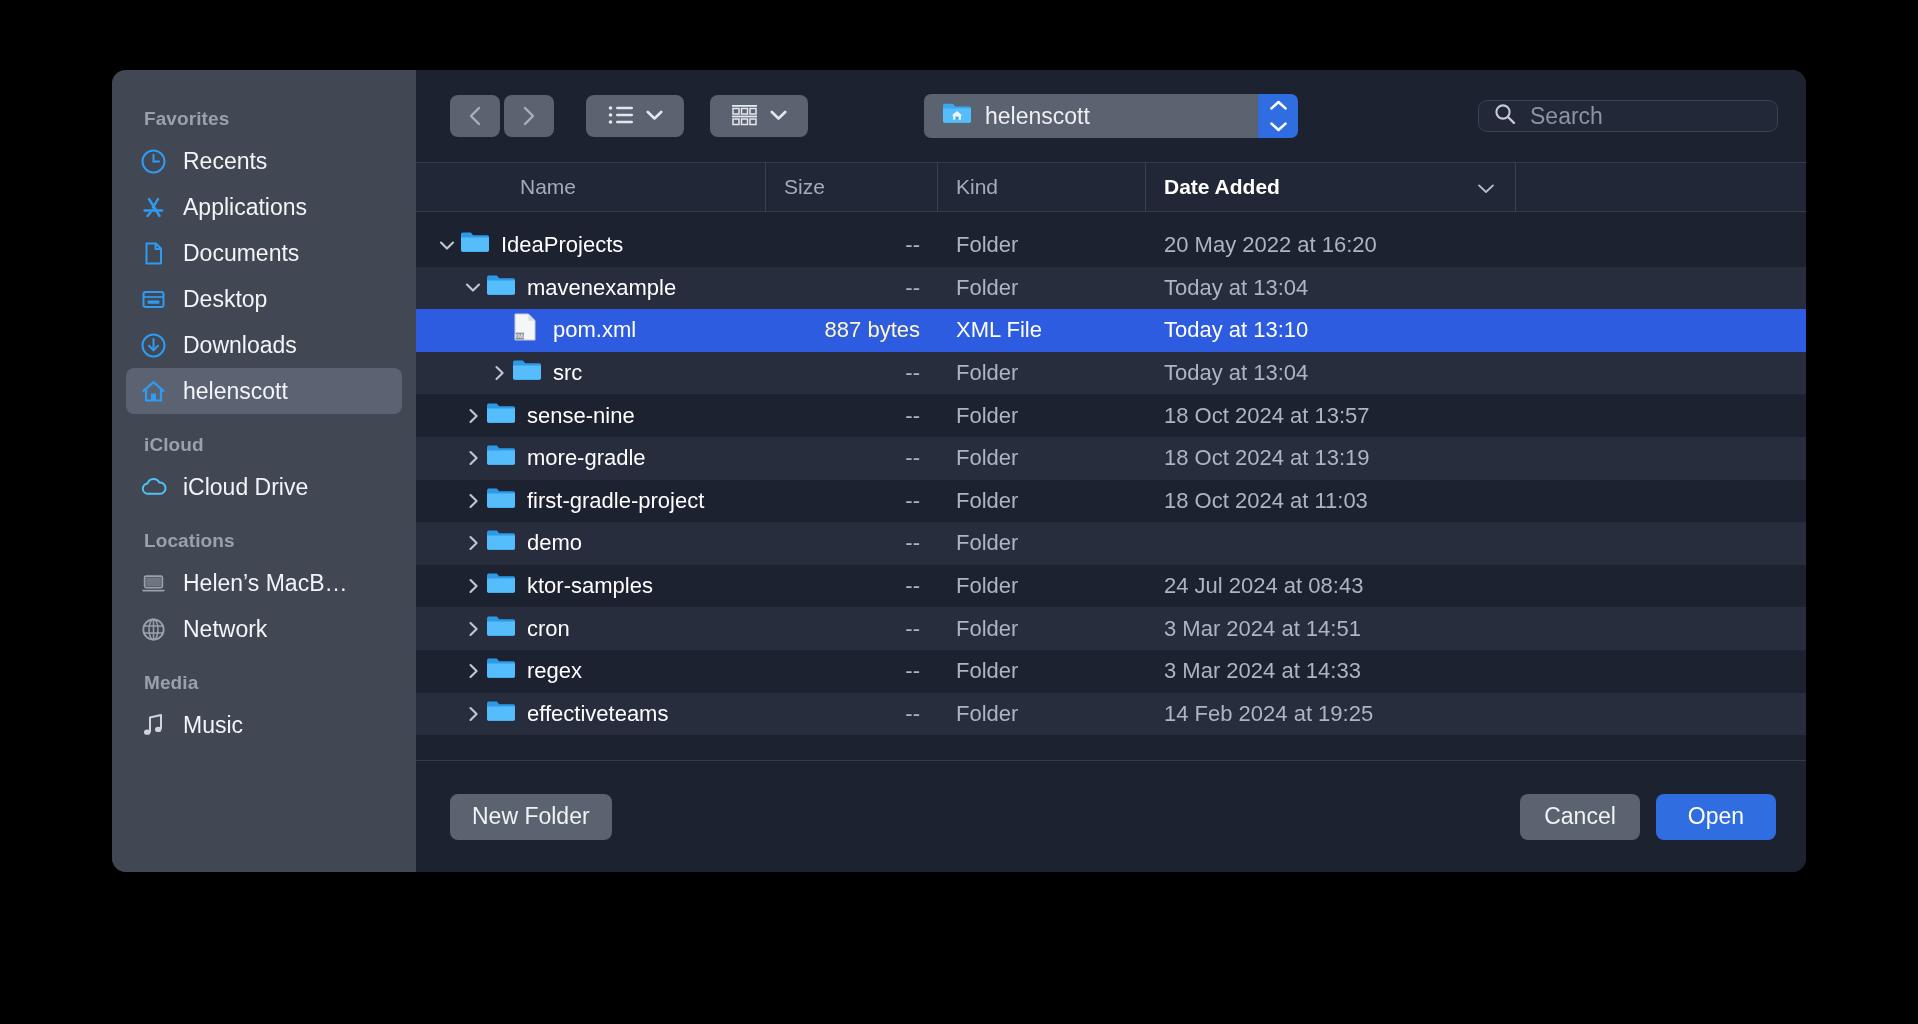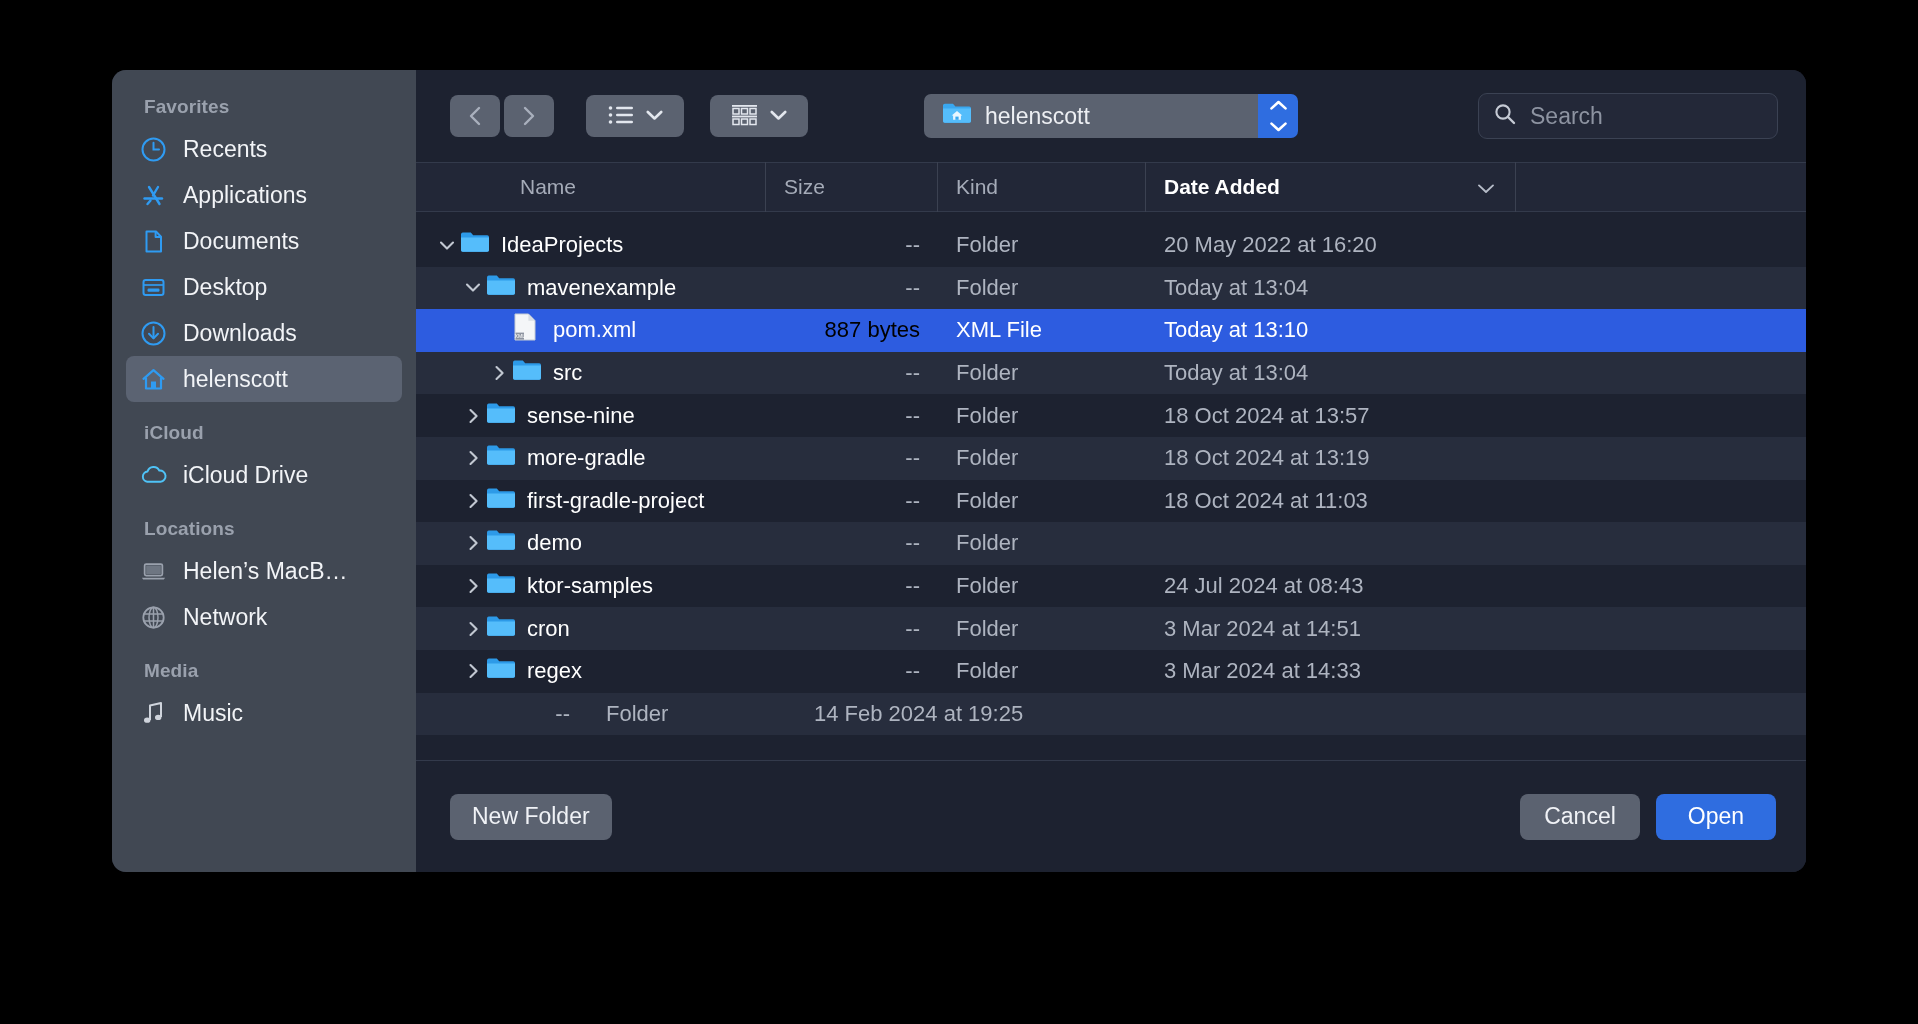--- a/index.html
+++ b/index.html
@@ -43,21 +43,21 @@
     overflow: hidden;
   }
   .side-group-title {
     color: #9aa1ad;
     font-size: 19px;
     font-weight: 700;
     padding: 0 0 0 32px;
     margin: 10px 0 8px 0;
     letter-spacing: .1px;
   }
-  .side-group-title.first { margin-top: 0; }
+  .side-group-title.first { margin-top: 12px; }
   .side-group { margin-bottom: 20px; }
 
   .side-item {
     display: flex;
     align-items: center;
     gap: 16px;
     height: 46px;
     margin: 0 14px;
     padding: 0 14px;
     border-radius: 8px;
@@ -143,21 +143,21 @@
     border-radius: 0 7px 7px 0;
     display: flex; flex-direction: column;
     align-items: center; justify-content: center;
     gap: 3px;
   }
 
   .search-box {
     position: absolute;
     right: 28px;
     width: 300px;
-    height: 46px;
+    height: 32px;
     border: 1px solid #3b4253;
     background: #232838;
     border-radius: 9px;
     display: flex;
     align-items: center;
     gap: 13px;
     padding: 0 14px;
   }
   .search-ph { color: #8d93a1; font-size: 23px; }
 
@@ -224,21 +224,21 @@
     width: 26px; flex: 0 0 26px;
     display: flex; align-items: center; justify-content: center;
   }
   .folder-ico { width: 30px; flex: 0 0 30px; margin-right: 11px; }
   .xml-ico { width: 30px; flex: 0 0 30px; margin-right: 11px; }
   .cell-size {
     width: 172px; text-align: right;
     padding-right: 18px;
     color: #aeb4c0;
   }
-  .row.selected .cell-size { color: #000000; }
+  .row.selected .cell-size { color: #fef9c3; }
   .cell-kind { width: 208px; padding-left: 18px; color: #aeb4c0; }
   .row.selected .cell-kind { color: #ffffff; }
   .cell-date { flex: 1 1 auto; padding-left: 18px; color: #aeb4c0; }
   .row.selected .cell-date { color: #ffffff; }
 
   
   .footer {
     height: 112px;
     flex: 0 0 112px;
     border-top: 1px solid #333a4b;
@@ -683,20 +683,32 @@
                     <path d="M1 4.4 A1.8 1.8 0 0 1 2.8 2.6 H10.8 L13.2 5.3 H27.2 A1.8 1.8 0 0 1 29 7.1 V20 A1.8 1.8 0 0 1 27.2 21.8 H2.8 A1.8 1.8 0 0 1 1 20 Z" fill="#2d9ae8"></path>
                     <path d="M1 7.5 H29 V20 A1.8 1.8 0 0 1 27.2 21.8 H2.8 A1.8 1.8 0 0 1 1 20 Z" fill="#55bdfb"></path>
                   </svg></span>
                 <span>regex</span>
               </div>
               <div class="cell-size">--</div>
               <div class="cell-kind">Folder</div>
               <div class="cell-date">3 Mar 2024 at 14:33</div>
             </div>
             <div class="row alt">
+              <div class="cell-name" style="padding-left: 44px;">
+                <span class="disclosure">
+                  <svg width="11" height="16" viewBox="0 0 11 16">
+                    <path d="M2.5 2 L8.6 8 L2.5 14" fill="none" stroke="#c2c8d2" stroke-width="2.1" stroke-linecap="round" stroke-linejoin="round"></path>
+                  </svg>
+                </span>
+                <span class="folder-ico"><svg width="30" height="24" viewBox="0 0 30 24">
+                    <path d="M1 4.4 A1.8 1.8 0 0 1 2.8 2.6 H10.8 L13.2 5.3 H27.2 A1.8 1.8 0 0 1 29 7.1 V20 A1.8 1.8 0 0 1 27.2 21.8 H2.8 A1.8 1.8 0 0 1 1 20 Z" fill="#2d9ae8"></path>
+                    <path d="M1 7.5 H29 V20 A1.8 1.8 0 0 1 27.2 21.8 H2.8 A1.8 1.8 0 0 1 1 20 Z" fill="#55bdfb"></path>
+                  </svg></span>
+                <span>effectiveteams</span>
+              </div>
               <div class="cell-size">--</div>
               <div class="cell-kind">Folder</div>
               <div class="cell-date">14 Feb 2024 at 19:25</div>
             </div>
           </div>
       </div>
 
       <div class="footer">
         <button class="btn btn-gray btn-newfolder">New Folder</button>
         <div class="footer-right">

